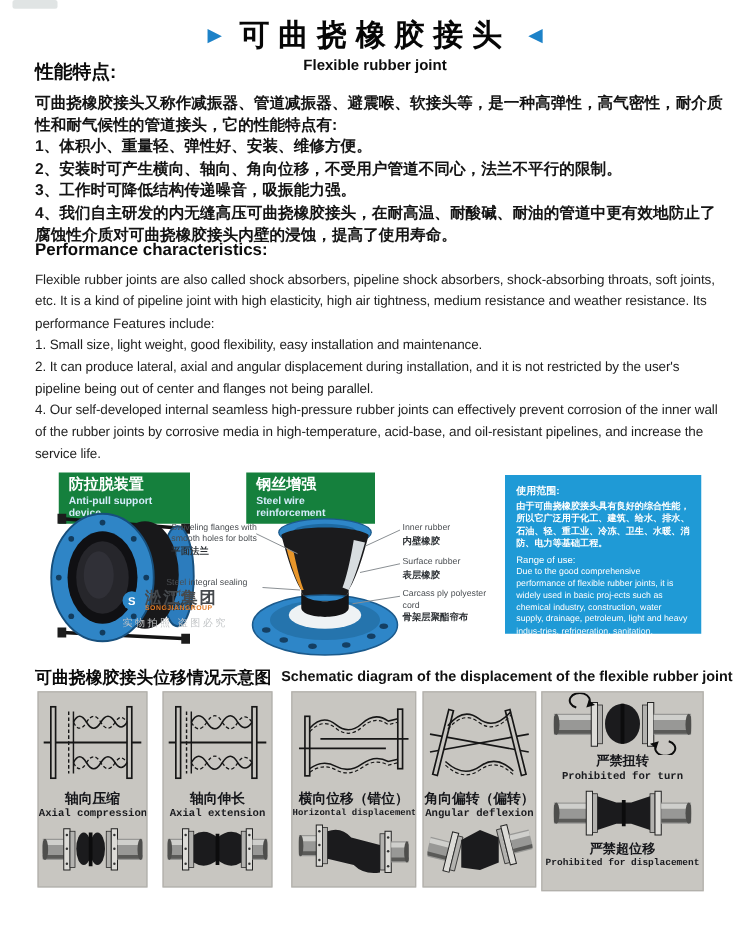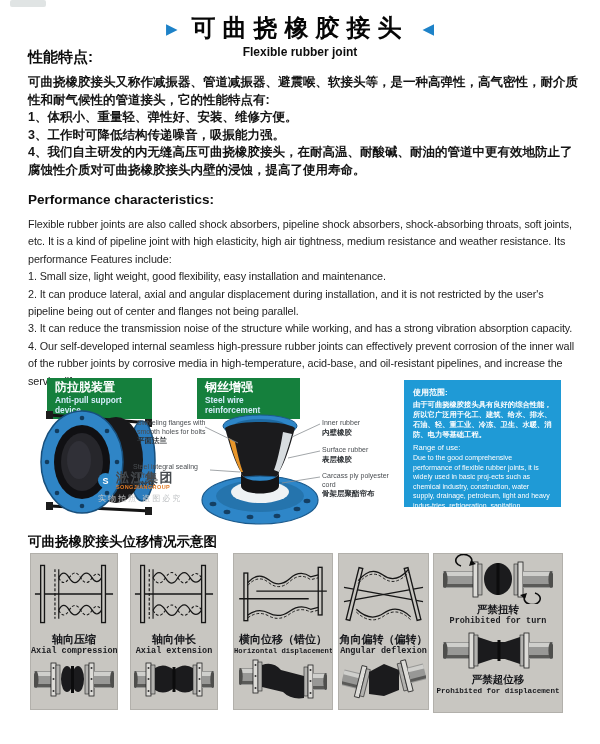--- a/index.html
+++ b/index.html
@@ -93,30 +93,30 @@
       <span class="main-title">可曲挠橡胶接头</span>
       <span class="tri">◀</span>
     </div>
     <div class="sub-title">Flexible rubber joint</div>
   </div>
 
   <div class="cn-block">
     <h2 class="cn-heading">性能特点:</h2>
     <p>可曲挠橡胶接头又称作减振器、管道减振器、避震喉、软接头等，是一种高弹性，高气密性，耐介质性和耐气候性的管道接头，它的性能特点有:</p>
     <p>1、体积小、重量轻、弹性好、安装、维修方便。</p>
+    <p>2、安装时可产生横向、轴向、角向位移，不受用户管道不同心，法兰不平行的限制。</p>
     <p>3、工作时可降低结构传递噪音，吸振能力强。</p>
     <p>4、我们自主研发的内无缝高压可曲挠橡胶接头，在耐高温、耐酸碱、耐油的管道中更有效地防止了腐蚀性介质对可曲挠橡胶接头内壁的浸蚀，提高了使用寿命。</p>
   </div>
 
   <h2 class="en-heading">Performance characteristics:</h2>
   <div class="en-block">
     <p>Flexible rubber joints are also called shock absorbers, pipeline shock absorbers, shock-absorbing throats, soft joints, etc. It is a kind of pipeline joint with high elasticity, high air tightness, medium resistance and weather resistance. Its performance Features include:</p>
     <p>1. Small size, light weight, good flexibility, easy installation and maintenance.</p>
     <p>2. It can produce lateral, axial and angular displacement during installation, and it is not restricted by the user's pipeline being out of center and flanges not being parallel.</p>
-    <p>3. It can reduce the transmission noise of the structure while working, and has a strong vibration absorption capacity.</p>
     <p>4. Our self-developed internal seamless high-pressure rubber joints can effectively prevent corrosion of the inner wall of the rubber joints by corrosive media in high-temperature, acid-base, and oil-resistant pipelines, and increase the service life.</p>
   </div>
 
   <div class="gallery">
 
     <div class="banner banner1">
       <span class="b-cn">防拉脱装置</span>
       <span class="b-en">Anti-pull support device</span>
     </div>
     <div class="banner banner2">
@@ -209,20 +209,21 @@
           <div class="wm-en">SONGJIANGROUP</div>
         </div>
       </div>
       <div class="wm-note">实物拍照 盗图必究</div>
     </div>
   </div>
 
   <div class="schematic">
     <div class="sch-title">
       <span class="sch-cn">可曲挠橡胶接头位移情况示意图</span>
+      <span class="sch-en">Schematic diagram of the displacement of the flexible rubber joint</span>
     </div>
 
     <div class="panel p1">
       <svg width="84" height="80" viewBox="0 0 88 84" fill="none" stroke="#161616">
         <line x1="3" y1="42" x2="85" y2="42" stroke-width="1.6"></line>
         <rect x="9" y="12" width="4" height="60" fill="#c8c6c1" stroke-width="1.4"></rect>
         <line x1="24" y1="16" x2="24" y2="68" stroke-width="1.2" stroke-dasharray="3 2"></line>
         <line x1="28" y1="16" x2="28" y2="68" stroke-width="1.2"></line>
         <rect x="73" y="12" width="4" height="60" fill="#c8c6c1" stroke-width="1.4"></rect>
         <path d="M28,25 Q33,15 39,25 Q45,35 51,25 Q57,15 63,25 Q68,33 73,25" stroke-width="1.3"></path>

